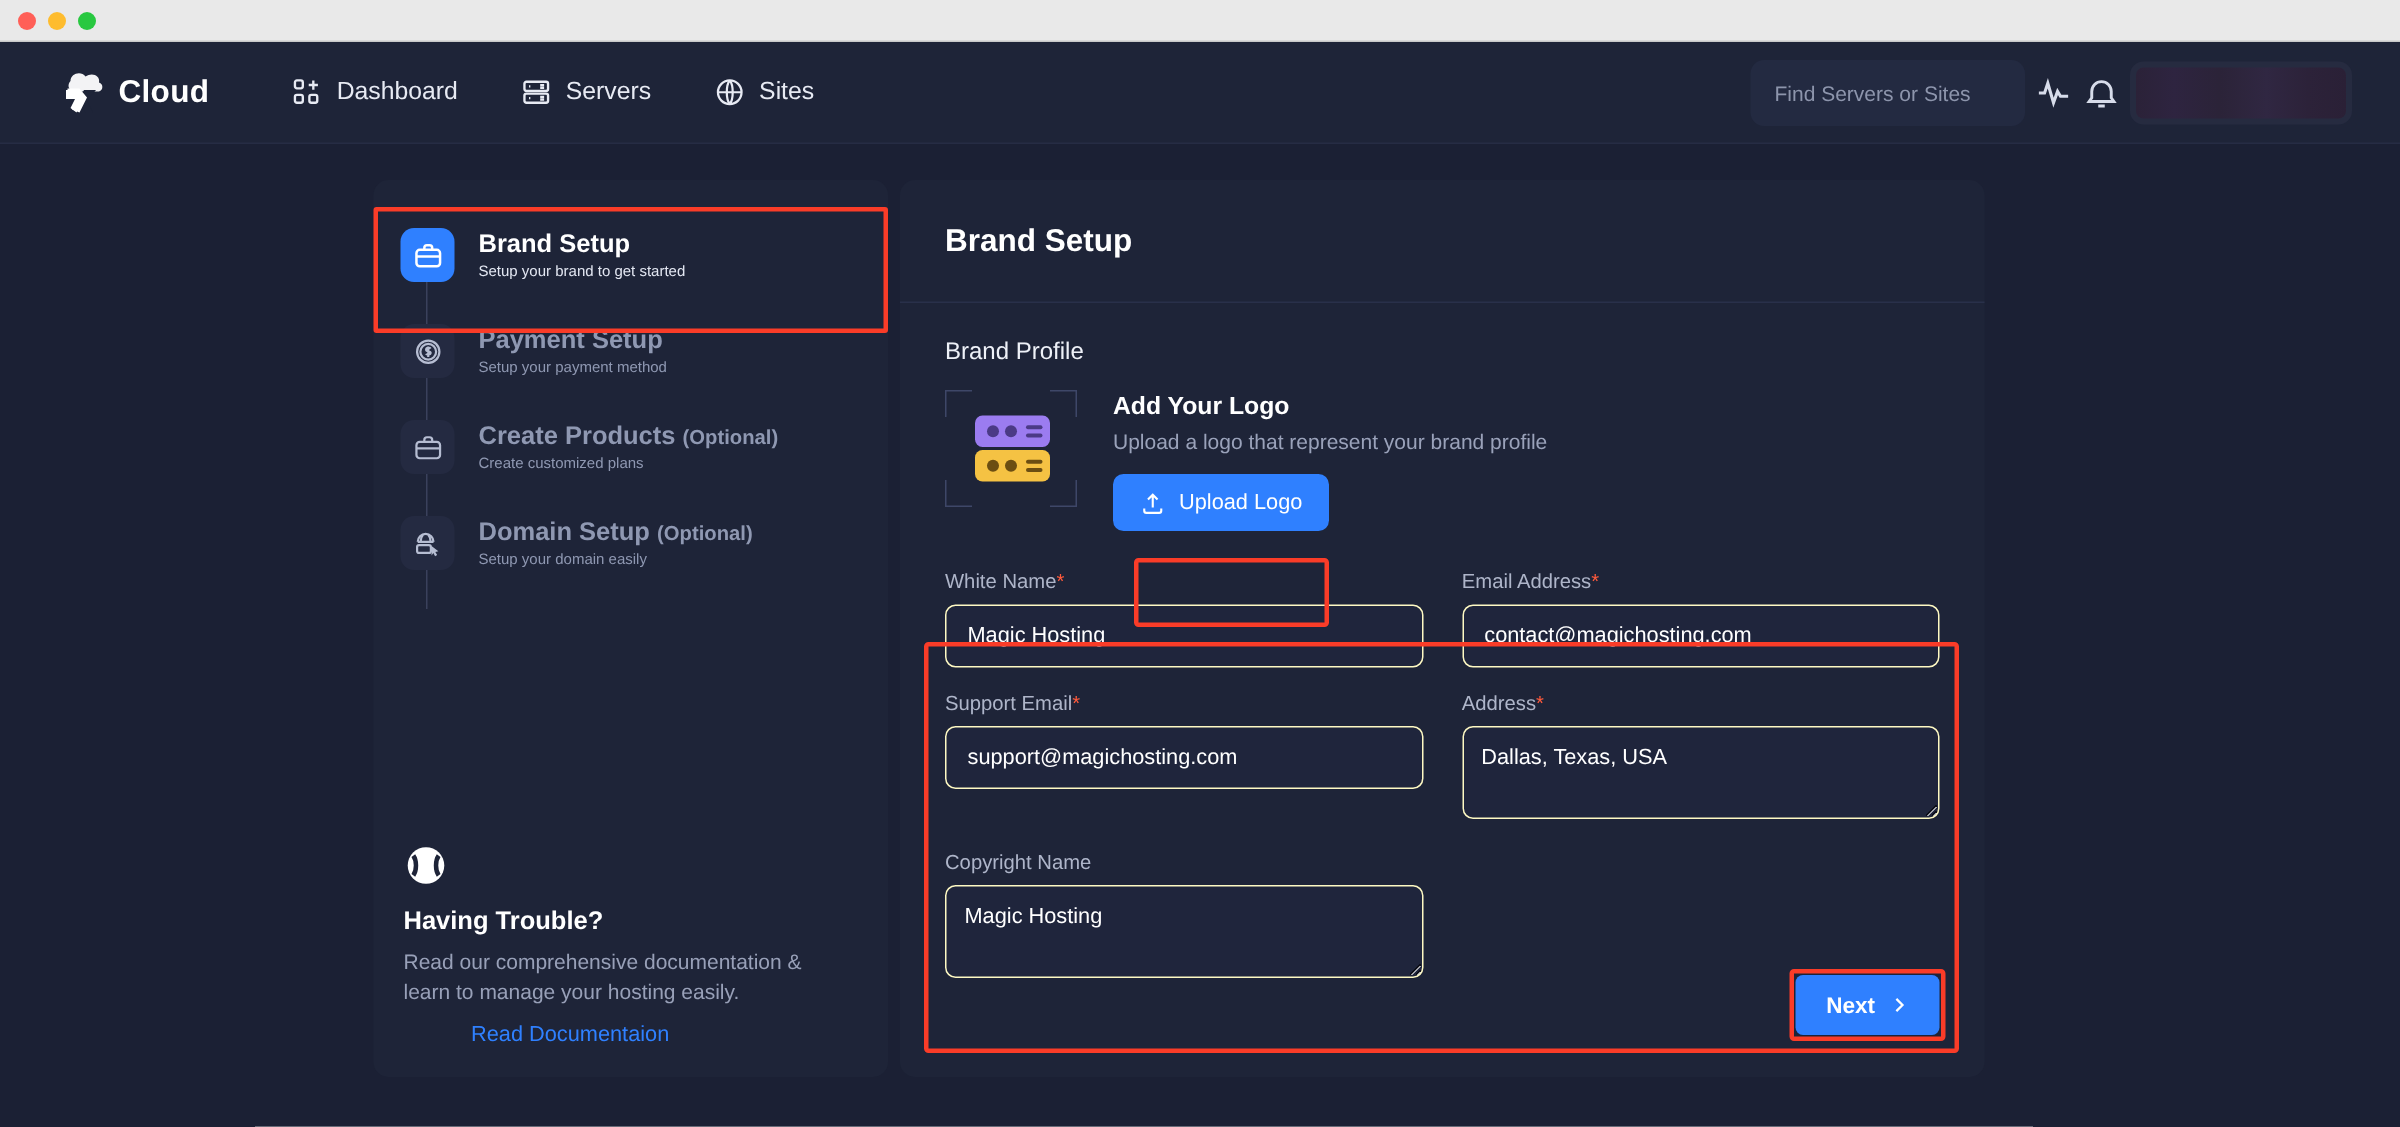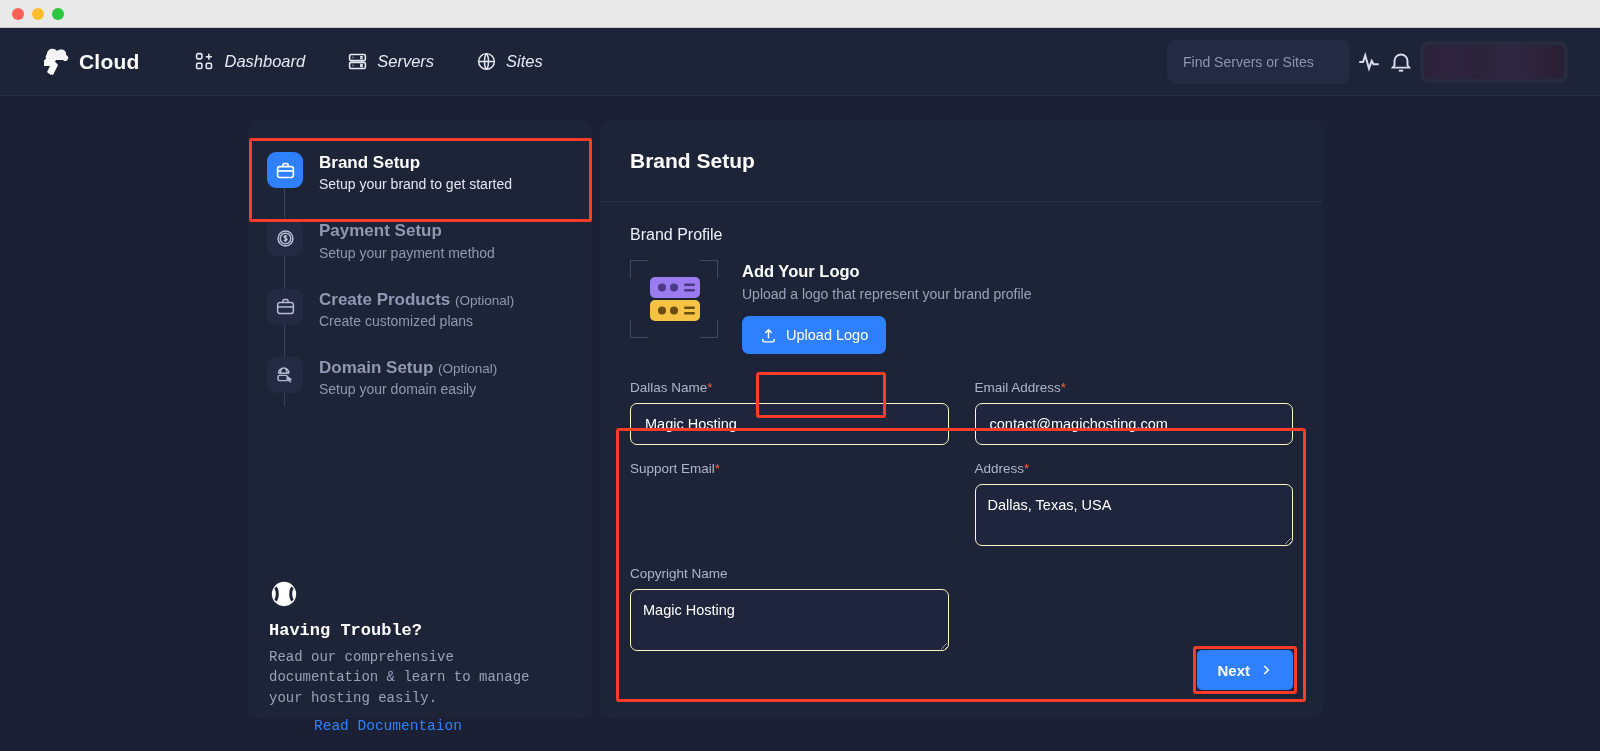--- a/index.html
+++ b/index.html
@@ -45,21 +45,21 @@
     margin-right: 34px;
   }
   .brand-logo { width: 34px; height: 30px; flex: 0 0 auto; }
   .brand-text { color: #ffffff; font-size: 21px; font-weight: bold; letter-spacing: .2px; }
 
   .nav-items { display: flex; align-items: center; height: 68px; }
   .nav-item {
     display: flex; align-items: center; gap: 9px;
     height: 68px; padding: 0 21px;
     color: #e7eaf3; font-size: 16.5px; font-weight: 500;
-    cursor: pointer; position: relative; font-style: italic;
+    cursor: pointer; position: relative;
   }
   .nav-item.active { color: #2f80ff; }
   .nav-item.active::after {
     content: ""; position: absolute; left: 0; right: 0; bottom: 0;
     height: 3px; background: #2f80ff;
   }
   .nav-ico { width: 21px; height: 21px; display: block; }
   .badge-new {
     background: #1aa05a; color: #ffffff;
     font-size: 11.5px; font-weight: bold;
@@ -122,40 +122,40 @@
   }
   .step-icon-wrap {
     width: 36px; height: 36px; border-radius: 9px;
     background: #242a41;
     display: flex; align-items: center; justify-content: center;
     flex: 0 0 auto; position: relative; z-index: 2;
   }
   .step.active .step-icon-wrap { background: #2f80ff; }
   .step-title { font-size: 17px; font-weight: bold; color: #8f98b2; line-height: 1.25; }
   .step.active .step-title { color: #ffffff; }
-  .step-title .opt { font-size: 13.5px; font-weight: normal; color: #8f98b2; }
-  .step-sub { font-size: 14px; color: #8f98b2; margin-top: 3px; }
+  .step-title .opt { font-size: 13.5px; font-weight: bold; color: #8f98b2; }
+  .step-sub { font-size: 10px; color: #8f98b2; margin-top: 3px; }
   .step.active .step-sub { color: #e3e7f2; }
   .step-connector {
     position: absolute;
     left: 35px; width: 1px;
     background: #3a415c;
     z-index: 1;
   }
   .hl-step {
     position: absolute;
     left: 0px; top: 0px;
     width: 343px; height: 84px;
     border: 3px solid #fa3c28;
     border-radius: 2px;
     pointer-events: none; z-index: 5;
   }
 
   
-  .trouble { padding: 0 20px; margin-top: 168px; font-family: Liberation Mono, monospace; }
+  .trouble { padding: 0 20px; margin-top: 168px; }
   .trouble-ico { width: 30px; height: 30px; display: block; }
   .trouble-title { color: #ffffff; font-size: 17px; font-weight: bold; margin-top: 12px; }
   .trouble-text { color: #98a0b8; font-size: 14px; line-height: 1.45; margin-top: 7px; width: 300px; }
   .trouble-link { color: #2f80ff; font-size: 14.5px; font-weight: 500; margin-top: 10px; display: inline-block; cursor: pointer; margin-left: 45px; }
 
   
   .main-panel {
     width: 723px; height: 598px;
     position: relative;
   }
@@ -450,37 +450,38 @@
               </svg>
               <span>Upload Logo</span>
             </button>
           </div>
         </div>
 
         <div class="form-grid">
 
           <div class="field">
             <label>
-              <span>Dallas Name</span><span class="req">*</span>
+              <span>White Name</span><span class="req">*</span>
             </label>
             <input value="Magic Hosting" style="">
           </div>
 
 
           <div class="field">
             <label>
               <span>Email Address</span><span class="req">*</span>
             </label>
             <input value="contact@magichosting.com" style="">
           </div>
 
           <div class="field">
             <label>
               <span>Support Email</span><span class="req">*</span>
             </label>
+            <input value="support@magichosting.com" style="">
           </div>
 
           <div class="field caret">
             <label>
               <span>Address</span><span class="req">*</span>
             </label>
             <textarea style="">Dallas, Texas, USA</textarea>
           </div>
 
           <div class="field">

